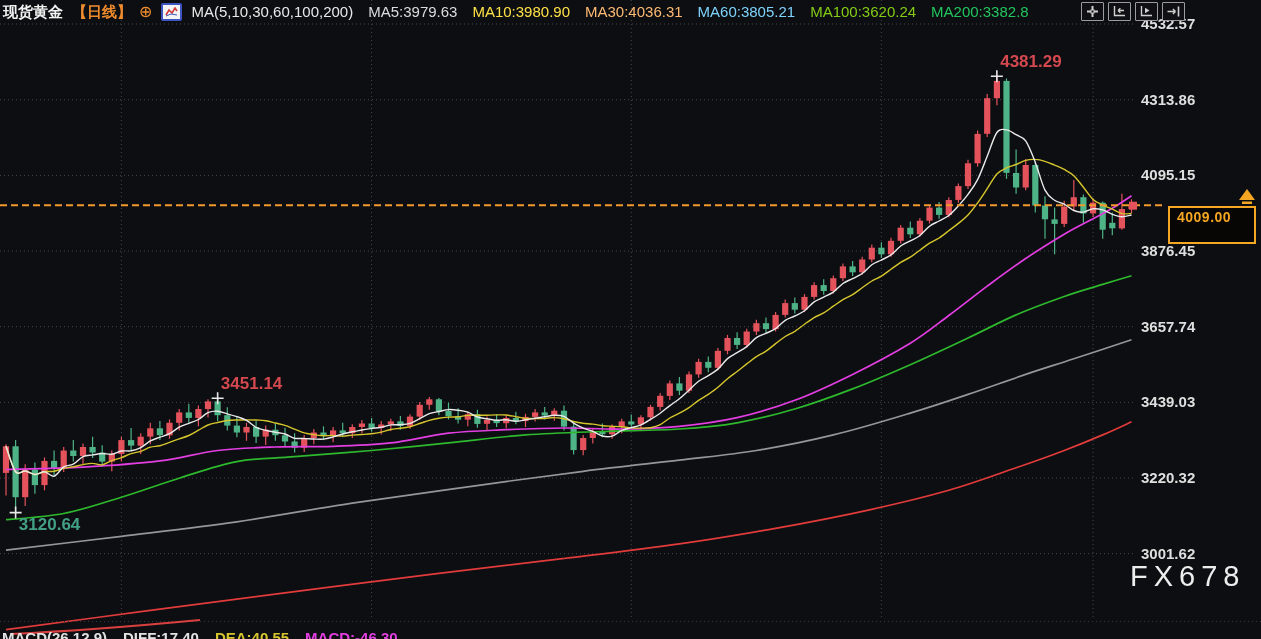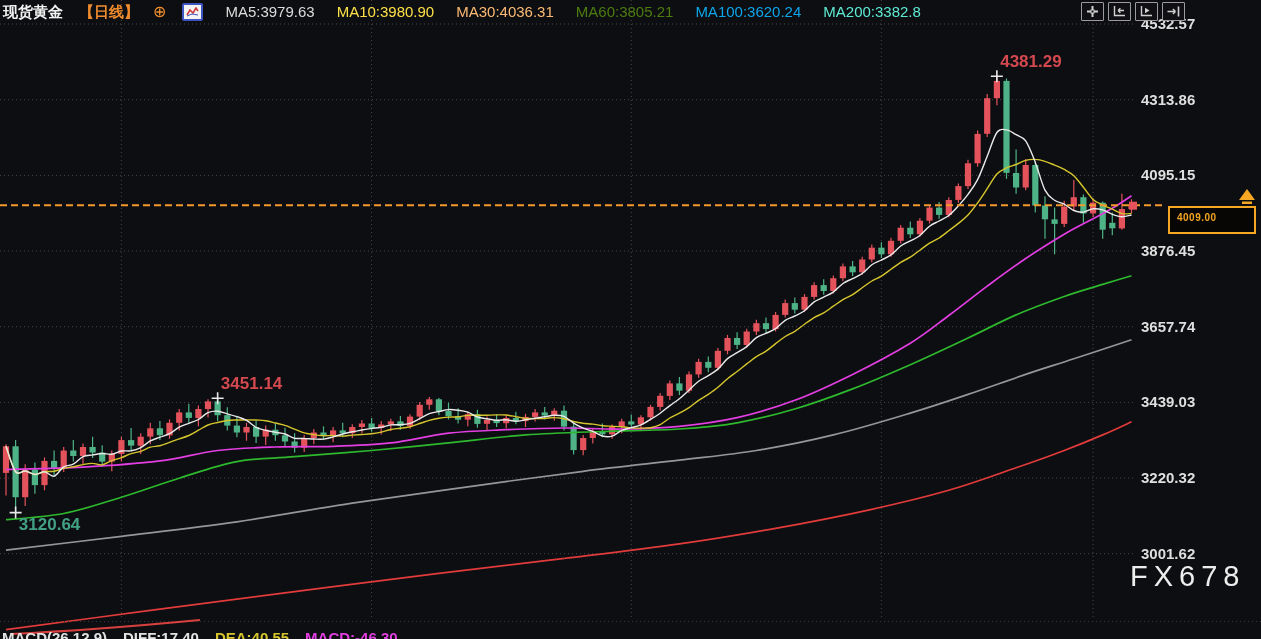--- a/index.html
+++ b/index.html
@@ -4,35 +4,35 @@
 <style>
   html,body{margin:0;padding:0;}
   body{
     width:1261px;height:639px;position:relative;overflow:hidden;
     background:#0d0e11;font-family:"Liberation Sans",sans-serif;
     -webkit-font-smoothing:antialiased;
   }
   #chart-svg{position:absolute;left:0;top:0;z-index:1;}
   .hdr{
     position:absolute;top:2px;left:3px;z-index:6;display:flex;align-items:center;
-    gap:16px;font-size:15px;white-space:nowrap;line-height:20px;
+    gap:9px;font-size:15px;white-space:nowrap;line-height:20px;
   }
   .sym{color:#f2f2f2;font-weight:700;}
   .tf{color:#f08c2e;font-weight:700;text-align:right;}
   .plus-ico{color:#f08c2e;font-size:16px;font-weight:400;margin-left:-2px;}
   .chart-ico{width:17px;height:14px;background:#f4f4f4;border:2px solid #3d55c0;border-radius:2px;
     display:inline-flex;align-items:center;justify-content:center;}
   .ma-set{color:#e8e8e8;}
   .ma-item{font-weight:400;margin-left:6px;}
   .toolbar{position:absolute;top:2px;right:76px;z-index:6;display:flex;gap:4px;}
   .tool-btn{width:21px;height:17px;border:1px solid #9c9c9c;background:#101014;border-radius:1px;
     display:flex;align-items:center;justify-content:center;cursor:pointer;}
   .price-tag{
-    position:absolute;left:1168px;top:206px;width:88px;height:28px;box-sizing:border-box;
-    border:2px solid #f5a623;background:#070604;color:#f5a623;font-size:10px;font-weight:700;
+    position:absolute;left:1168px;top:206px;width:88px;height:38px;box-sizing:border-box;
+    border:2px solid #f5a623;background:#070604;color:#f5a623;font-size:14px;font-weight:700;
     line-height:19px;padding-left:7px;z-index:7;letter-spacing:.5px;
   }
   .watermark{
     position:absolute;left:1130px;top:560px;z-index:5;color:#ededed;font-size:29px;
     letter-spacing:6px;font-weight:400;
   }
   .footer{
     position:absolute;left:2px;top:629px;z-index:6;display:flex;gap:16px;
     font-size:15px;font-weight:700;white-space:nowrap;
   }
@@ -571,26 +571,27 @@
 <div class="hdr">
   <span class="sym">现货黄金</span>
   <span class="tf">【日线】</span>
   <span class="plus-ico">⊕</span>
   <span class="chart-ico">
     <svg width="13" height="10" viewBox="0 0 13 10">
       <path d="M1 8 L4 3 L7 6 L10 1 L12 4" fill="none" stroke="#d03a3a" stroke-width="1.6"></path>
       <path d="M1 9 L6 7 L12 8" fill="none" stroke="#3d55c0" stroke-width="1"></path>
     </svg>
   </span>
+  <span class="ma-set">MA(5,10,30,60,100,200)</span>
   <span class="ma-item" style="color: rgb(220, 220, 220);">MA5:3979.63</span>
   <span class="ma-item" style="color: #fde047;">MA10:3980.90</span>
   <span class="ma-item" style="color: #fdba74;">MA30:4036.31</span>
-  <span class="ma-item" style="color: #4d7c0f;">MA60:3805.21</span>
-  <span class="ma-item" style="color: #0ea5e9;">MA100:3620.24</span>
-  <span class="ma-item" style="color: #5eead4;">MA200:3382.8</span>
+  <span class="ma-item" style="color: #7dd3fc;">MA60:3805.21</span>
+  <span class="ma-item" style="color: #84cc16;">MA100:3620.24</span>
+  <span class="ma-item" style="color: #22c55e;">MA200:3382.8</span>
 </div>
 
 <div class="toolbar">
   <span class="tool-btn">
     <svg width="15" height="13" viewBox="0 0 15 13">
       <path d="M7.5 1 V12 M2 6.5 H13" stroke="#d0d0d0" stroke-width="2"></path>
       <rect x="6" y="5" width="3" height="3" fill="#0d0e11" stroke="#d0d0d0" stroke-width="1"></rect>
     </svg>
   </span>
   <span class="tool-btn">

